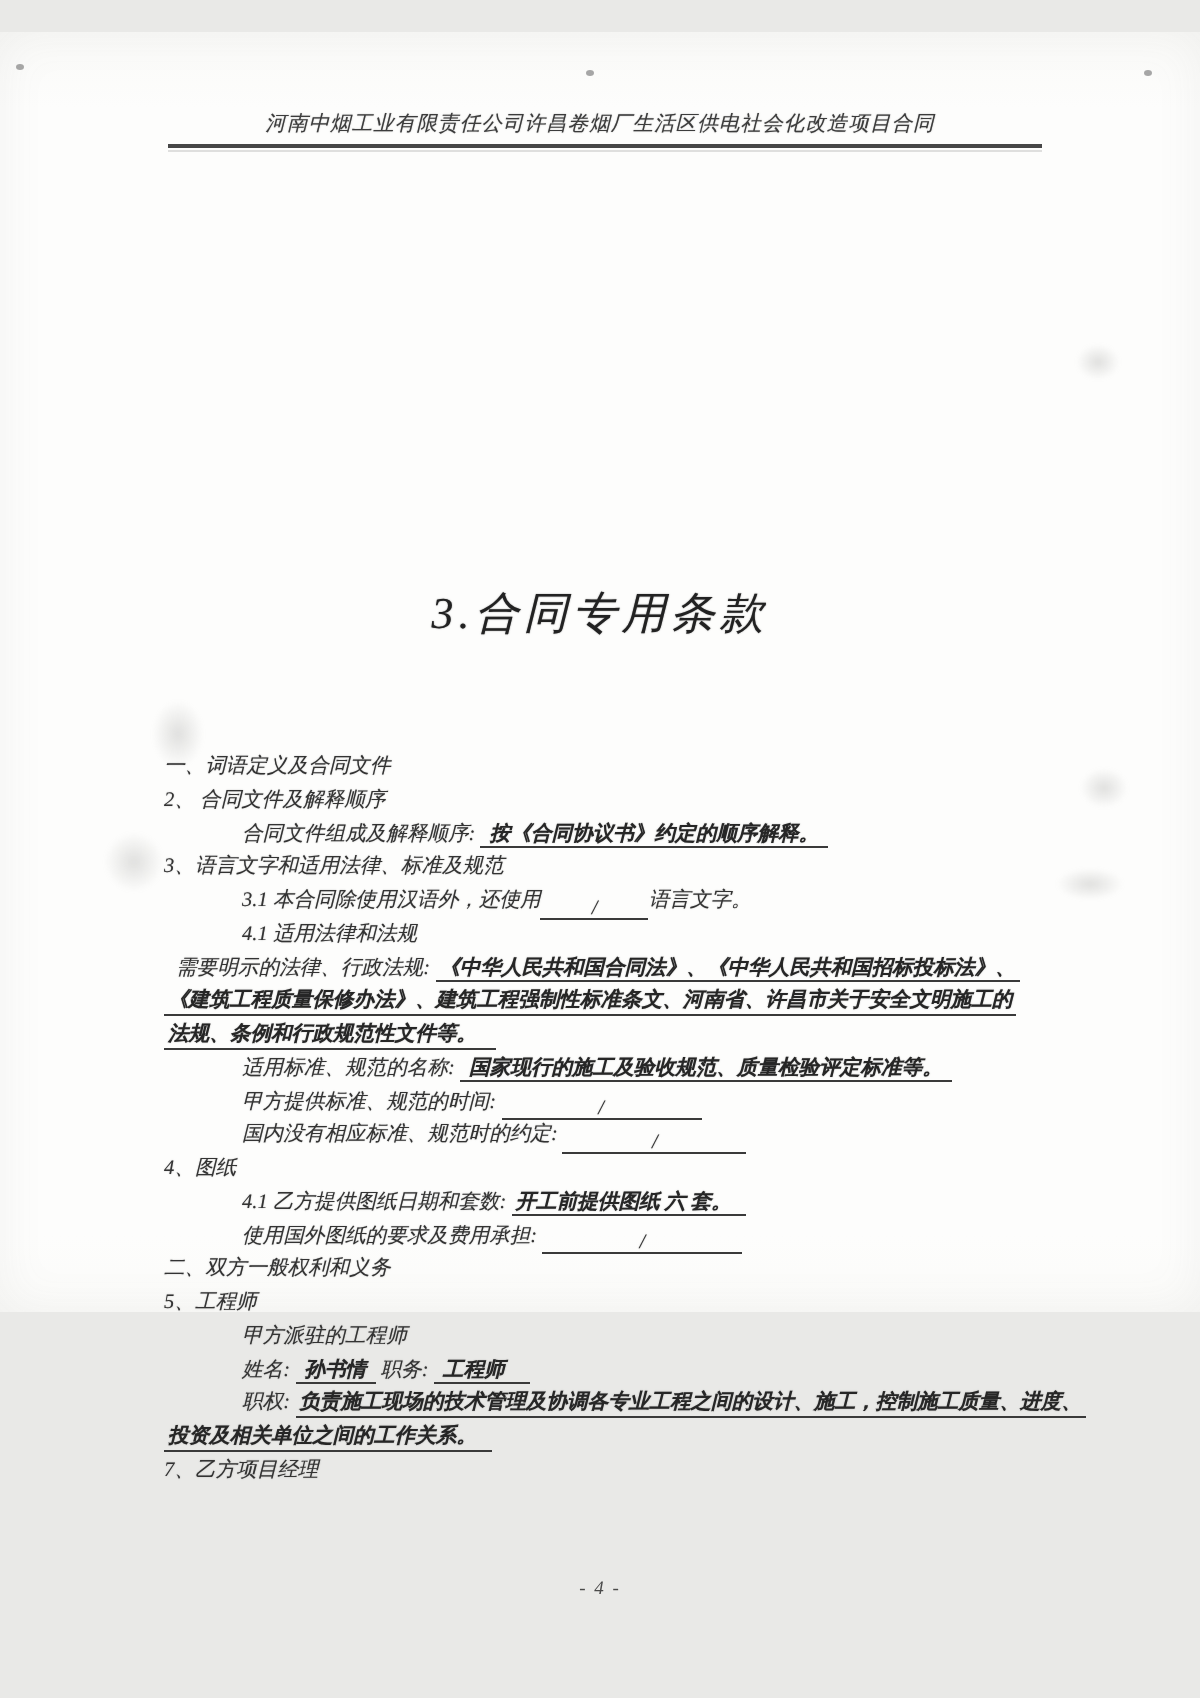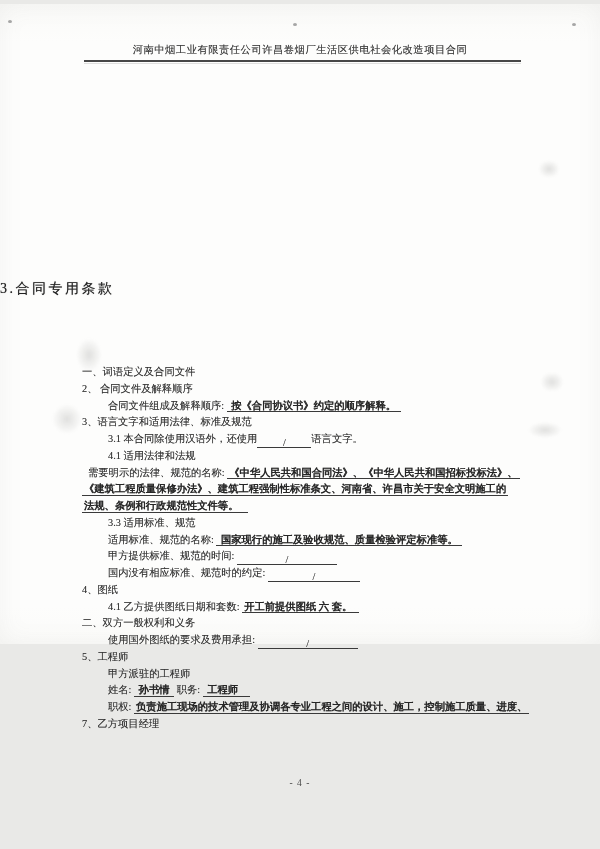--- a/index.html
+++ b/index.html
@@ -3,52 +3,53 @@
 <meta charset="utf-8">
 <style>
   html,body{margin:0;padding:0;}
   body{
     width:600px;height:849px;
     background:#e9e9e7;
     font-family:"Liberation Serif","DejaVu Serif",serif;
     position:relative;overflow:hidden;
   }
   .paper{
-    position:absolute;left:0;top:4px;width:600px;height:640px;
+    position:absolute;left:0;top:16px;width:600px;height:640px;
     background:linear-gradient(180deg,#fafaf8 0%,#fdfdfc 6%,#fdfdfc 94%,#fbfbf9 100%);
     box-shadow:inset 0 0 24px rgba(120,120,115,0.08);
+    font-style:italic;
   }
   .doc-header{
     position:absolute;top:39px;left:0;width:600px;
     text-align:center;font-size:10.3px;color:#3c3c3c;
     letter-spacing:0.5px;
     text-shadow:0 0 0.6px rgba(60,60,60,0.55);
   }
   .header-rule{
     position:absolute;top:56px;left:84px;width:437px;height:2px;
     background:#474747;
   }
   .header-rule::after{
     content:"";position:absolute;left:0;top:3px;width:437px;height:1px;
     background:rgba(90,90,90,0.18);
   }
   .doc-title{
     position:absolute;top:276px;left:0;width:600px;
-    text-align:left;font-size:14px;color:#222;
+    text-align:center;font-size:22px;color:#222;
     letter-spacing:2.5px;font-weight:500;
     text-shadow:0 0 0.7px rgba(40,40,40,0.6);
   }
   .doc-body{
     position:absolute;top:360px;left:78px;width:460px;
     font-size:10.3px;line-height:16.75px;color:#333;
     text-shadow:0 0 0.6px rgba(60,60,60,0.5);
   }
   .line{white-space:pre;height:16.75px;}
   .ind-0{margin-left:4px;}
-  .ind-1{margin-left:30px;}
+  .ind-1{margin-left:43px;}
   .ind-2{margin-left:10px;}
   .plain{color:#333;}
   .fill{
     font-weight:bold;color:#262626;
     border-bottom:1px solid #3a3a3a;
     padding:0 2px 0.5px 2px;
   }
   .blank{
     display:inline-block;
     border-bottom:1px solid #3a3a3a;
@@ -86,33 +87,33 @@
 
   <div class="doc-title">3.合同专用条款</div>
 
   <div class="doc-body">
       <div class="line ind-0"><span class="plain">一、词语定义及合同文件</span></div>
       <div class="line ind-0"><span class="plain">2、 合同文件及解释顺序</span></div>
       <div class="line ind-1"><span class="plain">合同文件组成及解释顺序: </span><span class="fill"> 按《合同协议书》约定的顺序解释。 </span></div>
       <div class="line ind-0"><span class="plain">3、语言文字和适用法律、标准及规范</span></div>
       <div class="line ind-1"><span class="plain">3.1 本合同除使用汉语外，还使用</span><span class="blank" style="width: 54px;">/</span><span class="plain">语言文字。</span></div>
       <div class="line ind-1"><span class="plain">4.1 适用法律和法规</span></div>
-      <div class="line ind-2"><span class="plain">需要明示的法律、规范的名称: </span><span class="fill">《中华人民共和国合同法》、《中华人民共和国招标投标法》、</span></div>
+      <div class="line ind-2"><span class="plain">需要明示的法律、行政法规: </span><span class="fill">《中华人民共和国合同法》、《中华人民共和国招标投标法》、</span></div>
       <div class="line ind-0"><span class="fill">《建筑工程质量保修办法》、建筑工程强制性标准条文、河南省、许昌市关于安全文明施工的</span></div>
       <div class="line ind-0"><span class="fill">法规、条例和行政规范性文件等。   </span></div>
-      <div class="line ind-1"><span class="plain">3.3 适用标准、规范</span></div>
       <div class="line ind-1"><span class="plain">适用标准、规范的名称: </span><span class="fill"> 国家现行的施工及验收规范、质量检验评定标准等。 </span></div>
       <div class="line ind-1"><span class="plain">甲方提供标准、规范的时间: </span><span class="blank" style="width: 100px;">/</span></div>
       <div class="line ind-1"><span class="plain">国内没有相应标准、规范时的约定: </span><span class="blank" style="width: 92px;">/</span></div>
       <div class="line ind-0"><span class="plain">4、图纸</span></div>
       <div class="line ind-1"><span class="plain">4.1 乙方提供图纸日期和套数: </span><span class="fill">开工前提供图纸 六 套。  </span></div>
+      <div class="line ind-1"><span class="plain">使用国外图纸的要求及费用承担: </span><span class="blank" style="width: 100px;">/</span></div>
       <div class="line ind-0"><span class="plain">二、双方一般权利和义务</span></div>
-      <div class="line ind-1"><span class="plain">使用国外图纸的要求及费用承担: </span><span class="blank" style="width: 100px;">/</span></div>
       <div class="line ind-0"><span class="plain">5、工程师</span></div>
       <div class="line ind-1"><span class="plain">甲方派驻的工程师</span></div>
       <div class="line ind-1"><span class="plain">姓名: </span><span class="fill"> 孙书情 </span><span class="plain"> 职务: </span><span class="fill"> 工程师    </span></div>
       <div class="line ind-1"><span class="plain">职权: </span><span class="fill">负责施工现场的技术管理及协调各专业工程之间的设计、施工，控制施工质量、进度、</span></div>
+      <div class="line ind-0"><span class="fill">投资及相关单位之间的工作关系。  </span></div>
       <div class="line ind-0"><span class="plain">7、乙方项目经理</span></div>
     </div>
 
   <div class="page-number">- 4 -</div>
 
 </div>
 
 </body></html>

